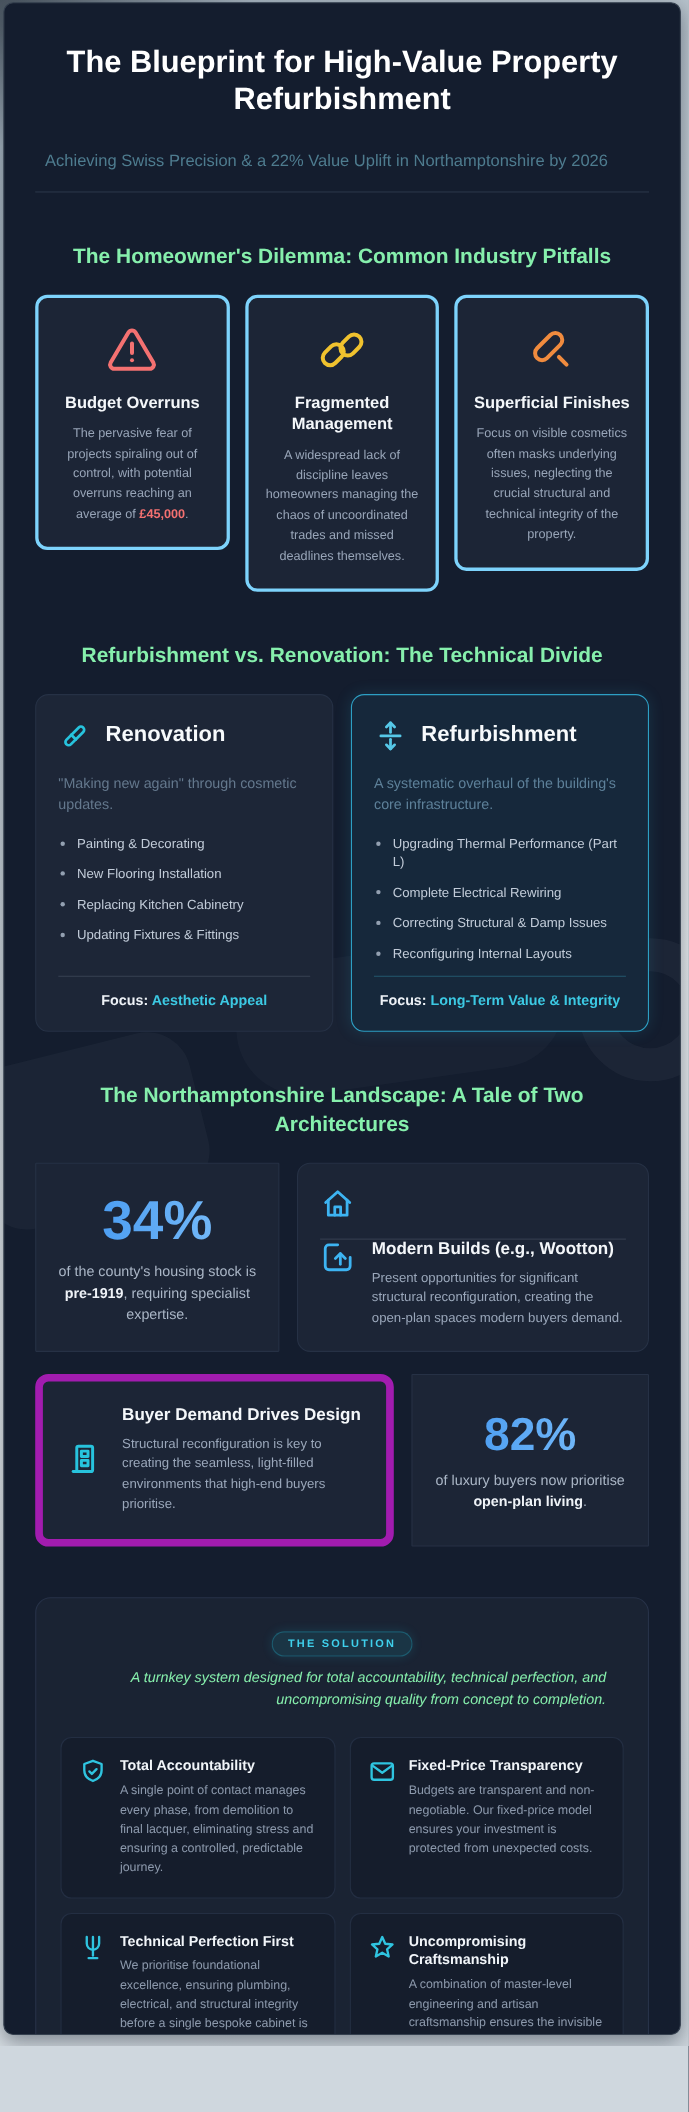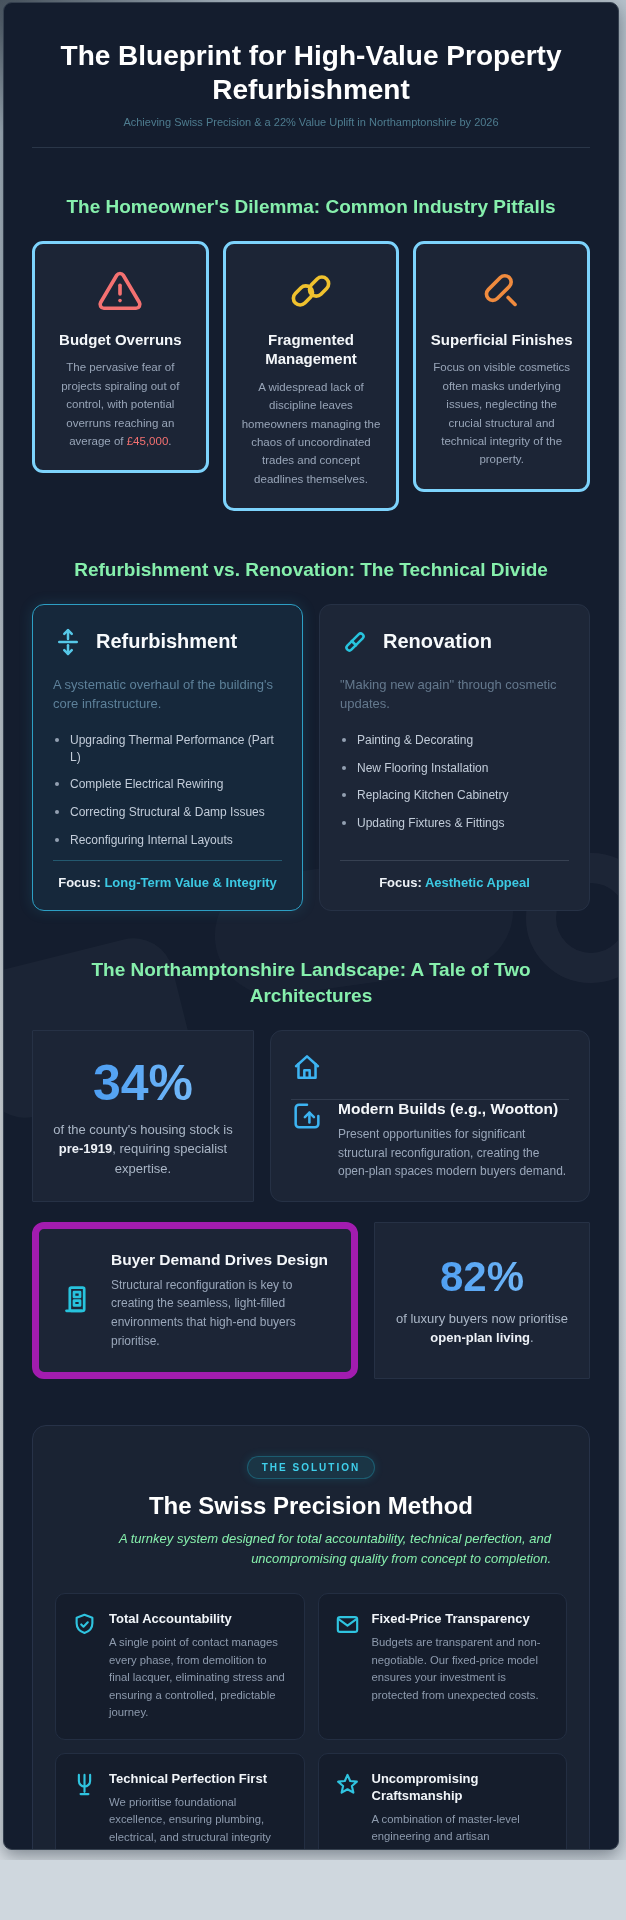--- a/index.html
+++ b/index.html
@@ -15,31 +15,31 @@
   
   .watermark { position:absolute; left:0; top:820px; width:100%; height:320px; z-index:0; pointer-events:none; }
   .wm-ring { position:absolute; right:-38px; top:30px; width:130px; height:130px; border-radius:50%;
              border:30px solid rgba(190,200,215,.05); }
   .wm-blob1 { position:absolute; left:-30px; top:130px; width:210px; height:150px; border-radius:40px;
               background:rgba(190,200,215,.045); transform:rotate(-14deg); }
   .wm-blob2 { position:absolute; left:210px; top:40px; width:300px; height:120px; border-radius:60px;
               background:rgba(190,200,215,.03); transform:rotate(-8deg); }
 
   h1.title { margin-top:12px; text-align:center; font-size:28px; line-height:1.22; font-weight:700; color:#ffffff; }
-  .subtitle { margin:8px auto 0; text-align:center; font-size:11px; line-height:1.45; color:#4e7c8f; max-width:540px; }
+  .subtitle { margin:29px auto 0; font-size:15px; line-height:1.45; color:#4e7c8f; max-width:540px; }
   .top-divider { margin-top:16px; border:0; border-top:1px solid #2a3648; }
 
   .section-heading { margin-top:46px; text-align:center; font-size:19px; line-height:1.4; font-weight:700; color:#86efac; }
 
   .cards3 { margin-top:20px; display:grid; grid-template-columns:1fr 1fr 1fr; gap:14px; align-items:start; }
   .pitfall-card { background:#1c2536; border:3px solid #7dd3fc; border-radius:11px; padding:22px 13px 20px; text-align:center; }
   .pitfall-card .icn { height:50px; display:flex; align-items:center; justify-content:center; }
   .pitfall-title { margin-top:14px; font-size:15px; font-weight:700; color:#f4f7fa; line-height:1.3; }
   .pitfall-text { margin-top:9px; font-size:11.5px; line-height:1.6; color:#98a5b8; }
-  .hl-red { color:#f47171; font-weight:400; }
+  .hl-red { color:#f47171; font-weight:700; }
 
   .cards2 { margin-top:20px; display:grid; grid-template-columns:1fr 1fr; gap:16px; align-items:stretch; }
   .divide-card { background:#1d2637; border:1px solid #263145; border-radius:12px; padding:22px 20px 20px; display:flex; flex-direction:column; }
   .divide-card.highlighted { background:#16283b; border:1.5px solid #2d9fc4; box-shadow:0 0 14px rgba(45,159,196,.18); }
   .divide-head { display:flex; align-items:center; gap:13px; }
   .divide-title { font-size:20px; font-weight:700; color:#f7fafc; }
   .divide-desc { margin-top:18px; font-size:13px; line-height:1.5; color:#64788d; }
   .divide-card.highlighted .divide-desc { color:#5d8099; }
   .divide-list { margin-top:18px; list-style:none; flex:1; }
   .divide-list li { position:relative; padding-left:17px; font-size:12px; color:#c2ccd9; margin-bottom:11px; line-height:1.4; }
@@ -112,37 +112,57 @@
         </div>
 
         <div class="pitfall-card">
           <div class="icn">
             <svg width="46" height="46" viewBox="0 0 24 24" fill="none" stroke="#f0c22e" stroke-width="1.9" stroke-linecap="round" stroke-linejoin="round">
               <rect x="2.2" y="10.8" width="11.2" height="7" rx="3.5" transform="rotate(-45 7.8 14.3)"></rect>
               <rect x="10.6" y="6.2" width="11.2" height="7" rx="3.5" transform="rotate(-45 16.2 9.7)"></rect>
             </svg>
           </div>
           <div class="pitfall-title">Fragmented Management</div>
-          <p class="pitfall-text">A widespread lack of discipline leaves homeowners managing the chaos of uncoordinated trades and concept deadlines themselves.</p>
+          <p class="pitfall-text">A widespread lack of discipline leaves homeowners managing the chaos of uncoordinated trades and missed deadlines themselves.</p>
         </div>
 
         <div class="pitfall-card">
           <div class="icn">
             <svg width="46" height="46" viewBox="0 0 24 24" fill="none" stroke="#f08b3e" stroke-width="1.9" stroke-linecap="round" stroke-linejoin="round">
               <rect x="2.6" y="7.2" width="15.5" height="6.6" rx="3.3" transform="rotate(-45 10.3 10.5)"></rect>
               <path d="M15.2 15.4l3.6 3.6"></path>
             </svg>
           </div>
           <div class="pitfall-title">Superficial Finishes</div>
           <p class="pitfall-text">Focus on visible cosmetics often masks underlying issues, neglecting the crucial structural and technical integrity of the property.</p>
         </div>
       </div>
 
       <h2 class="section-heading">Refurbishment vs. Renovation: The Technical Divide</h2>
       <div class="cards2">
+
+        <div class="divide-card">
+          <div class="divide-head">
+            <span>
+              <svg width="30" height="30" viewBox="0 0 24 24" fill="none" stroke="#27c3dd" stroke-width="2" stroke-linecap="round" stroke-linejoin="round">
+                <rect x="3.4" y="9.7" width="17.2" height="4.6" rx="2.2" transform="rotate(-45 12 12)"></rect>
+                <path d="M9.4 11.2l3.4 3.4"></path>
+              </svg>
+            </span>
+            <span class="divide-title">Renovation</span>
+          </div>
+          <p class="divide-desc">"Making new again" through cosmetic updates.</p>
+          <ul class="divide-list">
+            <li>Painting &amp; Decorating</li>
+            <li>New Flooring Installation</li>
+            <li>Replacing Kitchen Cabinetry</li>
+            <li>Updating Fixtures &amp; Fittings</li>
+          </ul>
+          <div class="focus-row"><span class="focus-label">Focus: </span><span class="focus-value">Aesthetic Appeal</span></div>
+        </div>
 
         <div class="divide-card highlighted">
           <div class="divide-head">
             <span>
               <svg width="30" height="30" viewBox="0 0 24 24" fill="none" stroke="#56c8e8" stroke-width="2" stroke-linecap="round" stroke-linejoin="round">
                 <path d="M12 2.5v7"></path>
                   <path d="M12 14.5v7"></path>
                 <path d="M9 5.5l3-3 3 3"></path>
                   <path d="M9 18.5l3 3 3-3"></path>
                 <path d="M5 12h14"></path>
@@ -151,40 +171,20 @@
             <span class="divide-title">Refurbishment</span>
           </div>
           <p class="divide-desc">A systematic overhaul of the building's core infrastructure.</p>
           <ul class="divide-list">
             <li>Upgrading Thermal Performance (Part L)</li>
             <li>Complete Electrical Rewiring</li>
             <li>Correcting Structural &amp; Damp Issues</li>
             <li>Reconfiguring Internal Layouts</li>
           </ul>
           <div class="focus-row"><span class="focus-label">Focus: </span><span class="focus-value">Long-Term Value &amp; Integrity</span></div>
-        </div>
-
-        <div class="divide-card">
-          <div class="divide-head">
-            <span>
-              <svg width="30" height="30" viewBox="0 0 24 24" fill="none" stroke="#27c3dd" stroke-width="2" stroke-linecap="round" stroke-linejoin="round">
-                <rect x="3.4" y="9.7" width="17.2" height="4.6" rx="2.2" transform="rotate(-45 12 12)"></rect>
-                <path d="M9.4 11.2l3.4 3.4"></path>
-              </svg>
-            </span>
-            <span class="divide-title">Renovation</span>
-          </div>
-          <p class="divide-desc">"Making new again" through cosmetic updates.</p>
-          <ul class="divide-list">
-            <li>Painting &amp; Decorating</li>
-            <li>New Flooring Installation</li>
-            <li>Replacing Kitchen Cabinetry</li>
-            <li>Updating Fixtures &amp; Fittings</li>
-          </ul>
-          <div class="focus-row"><span class="focus-label">Focus: </span><span class="focus-value">Aesthetic Appeal</span></div>
         </div>
       </div>
 
       <h2 class="section-heading">The Northamptonshire Landscape: A Tale of Two Architectures</h2>
 
       <div class="land-row1">
         <div class="stat-card">
           <div class="stat-value">34%</div>
           <p class="stat-caption"><span>of the county's housing stock is </span><span class="hl-white">pre-1919</span><span>, requiring specialist expertise.</span></p>
         </div>
@@ -232,21 +232,20 @@
         </div>
 
         <div class="stat-card small">
           <div class="stat-value small">82%</div>
           <p class="stat-caption"><span>of luxury buyers now prioritise </span><span class="hl-white">open-plan living</span><span>.</span></p>
         </div>
       </div>
 
       <div class="solution-wrap">
         <span class="badge">THE SOLUTION</span>
-        <h2 class="solution-title">The Swiss Precision Method</h2>
         <p class="solution-sub">A turnkey system designed for total accountability, technical perfection, and uncompromising quality from concept to completion.</p>
 
         <div class="features">
           <div class="feature-card">
             <span>
               <svg width="27" height="27" viewBox="0 0 24 24" fill="none" stroke="#2fc4e0" stroke-width="1.9" stroke-linecap="round" stroke-linejoin="round">
                 <path d="M12 3.3 5 5.9v5c0 4.4 2.9 7.3 7 8.7 4.1-1.4 7-4.3 7-8.7v-5z"></path>
                 <path d="M9.1 11.9l2 2 3.8-3.8"></path>
               </svg>
             </span>

